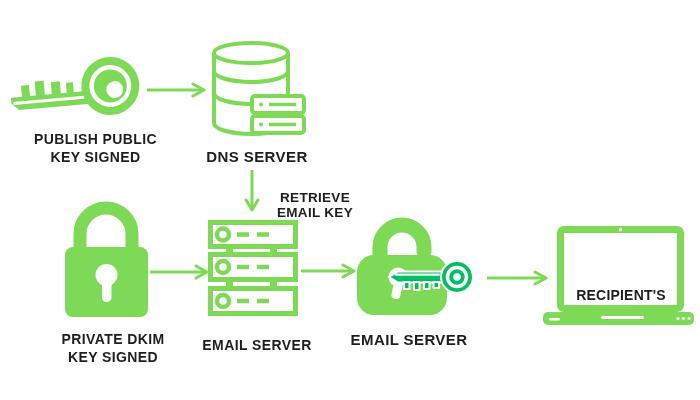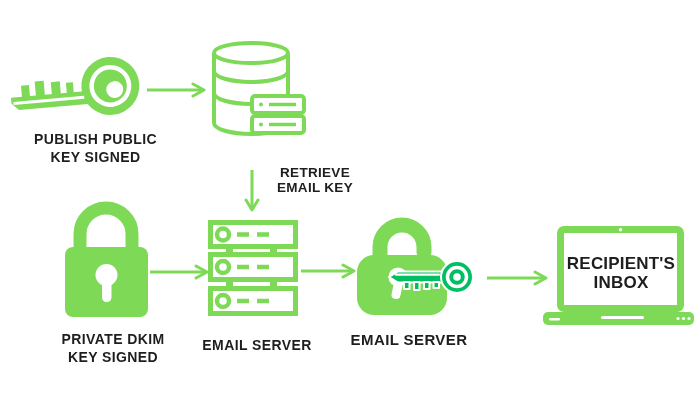--- a/index.html
+++ b/index.html
@@ -20,21 +20,21 @@
     font-size:14px;
     line-height:18px;
     letter-spacing:.4px;
     text-align:center;
     white-space:nowrap;
   }
   .label .ln{display:block;}
   .label-retrieve{font-size:13.5px;line-height:15px;letter-spacing:.3px;}
   .label-dns,.label-email2{font-size:15px;}
   .label-inbox{
-    font-size:17px;line-height:19px;letter-spacing:.2px;
+    font-size:14px;line-height:19px;letter-spacing:.2px;margin-top:32px;
   }
   svg{display:block;}
 </style>
 </head>
 <body>
 
 <div class="canvas">
 
   <svg class="abs" style="left:8px;top:53px;" width="136" height="75" viewBox="0 0 136 75">
     <g transform="rotate(-5 68 42)" fill="var(--accent-green)">
@@ -70,27 +70,28 @@
     <circle cx="55" cy="64.5" r="2" fill="var(--accent-green)"></circle>
     <circle cx="55" cy="84.5" r="2" fill="var(--accent-green)"></circle>
     <path d="M63 64.5 H90 M63 84.5 H90" stroke="var(--accent-green)" stroke-width="3.5" fill="none"></path>
   </svg>
 
   <div class="label" style="left:18px;top:130px;width:155px;">
     <span class="ln">PUBLISH PUBLIC</span>
     <span class="ln">KEY SIGNED</span>
   </div>
 
+  <div class="label label-dns" style="left:196px;top:148px;width:122px;">DNS SERVER</div>
 
   <svg class="abs" style="left:244px;top:169px;" width="16" height="46" viewBox="0 0 16 46">
     <path d="M8 1 V38" stroke="var(--accent-green)" stroke-width="3" fill="none"></path>
     <path d="M2 31 L8 41 L14 31" stroke="var(--accent-green)" stroke-width="3" fill="none" stroke-linecap="round" stroke-linejoin="round"></path>
   </svg>
 
-  <div class="label label-retrieve" style="left:264px;top:165px;width:102px;">
+  <div class="label label-retrieve" style="left:264px;top:190px;width:102px;">
     <span class="ln">RETRIEVE</span>
     <span class="ln">EMAIL KEY</span>
   </div>
 
   <svg class="abs" style="left:62px;top:200px;" width="89" height="118" viewBox="0 0 89 118">
     <path d="M18 52 V34 A26 26 0 0 1 70 34 V52" fill="none" stroke="var(--accent-green)" stroke-width="13"></path>
     <rect x="3" y="47" width="83" height="70" rx="8" fill="var(--accent-green)"></rect>
     <circle cx="44.5" cy="75" r="11" fill="#fff"></circle>
     <rect x="40" y="80" width="9.5" height="22" rx="4.5" fill="#fff"></rect>
   </svg>
@@ -157,21 +158,20 @@
     <rect x="1" y="86" width="151" height="13" rx="5" fill="var(--accent-green)"></rect>
     <rect x="7" y="92" width="11" height="2.5" rx="1.2" fill="#fff"></rect>
     <rect x="59" y="90" width="43" height="3" rx="1.5" fill="#fff"></rect>
     <circle cx="136" cy="92.5" r="1.6" fill="#fff"></circle>
     <circle cx="141.5" cy="92.5" r="1.6" fill="#fff"></circle>
     <circle cx="147" cy="92.5" r="1.6" fill="#fff"></circle>
   </svg>
 
   <div class="label label-inbox" style="left:560px;top:254px;width:122px;">
     <span class="ln">RECIPIENT'S</span>
-    <span class="ln">INBOX</span>
   </div>
 
   <div class="label" style="left:37px;top:330px;width:152px;">
     <span class="ln">PRIVATE DKIM</span>
     <span class="ln">KEY SIGNED</span>
   </div>
 
   <div class="label" style="left:196px;top:336px;width:122px;">EMAIL SERVER</div>
 
   <div class="label label-email2" style="left:342px;top:331px;width:134px;">EMAIL SERVER</div>

